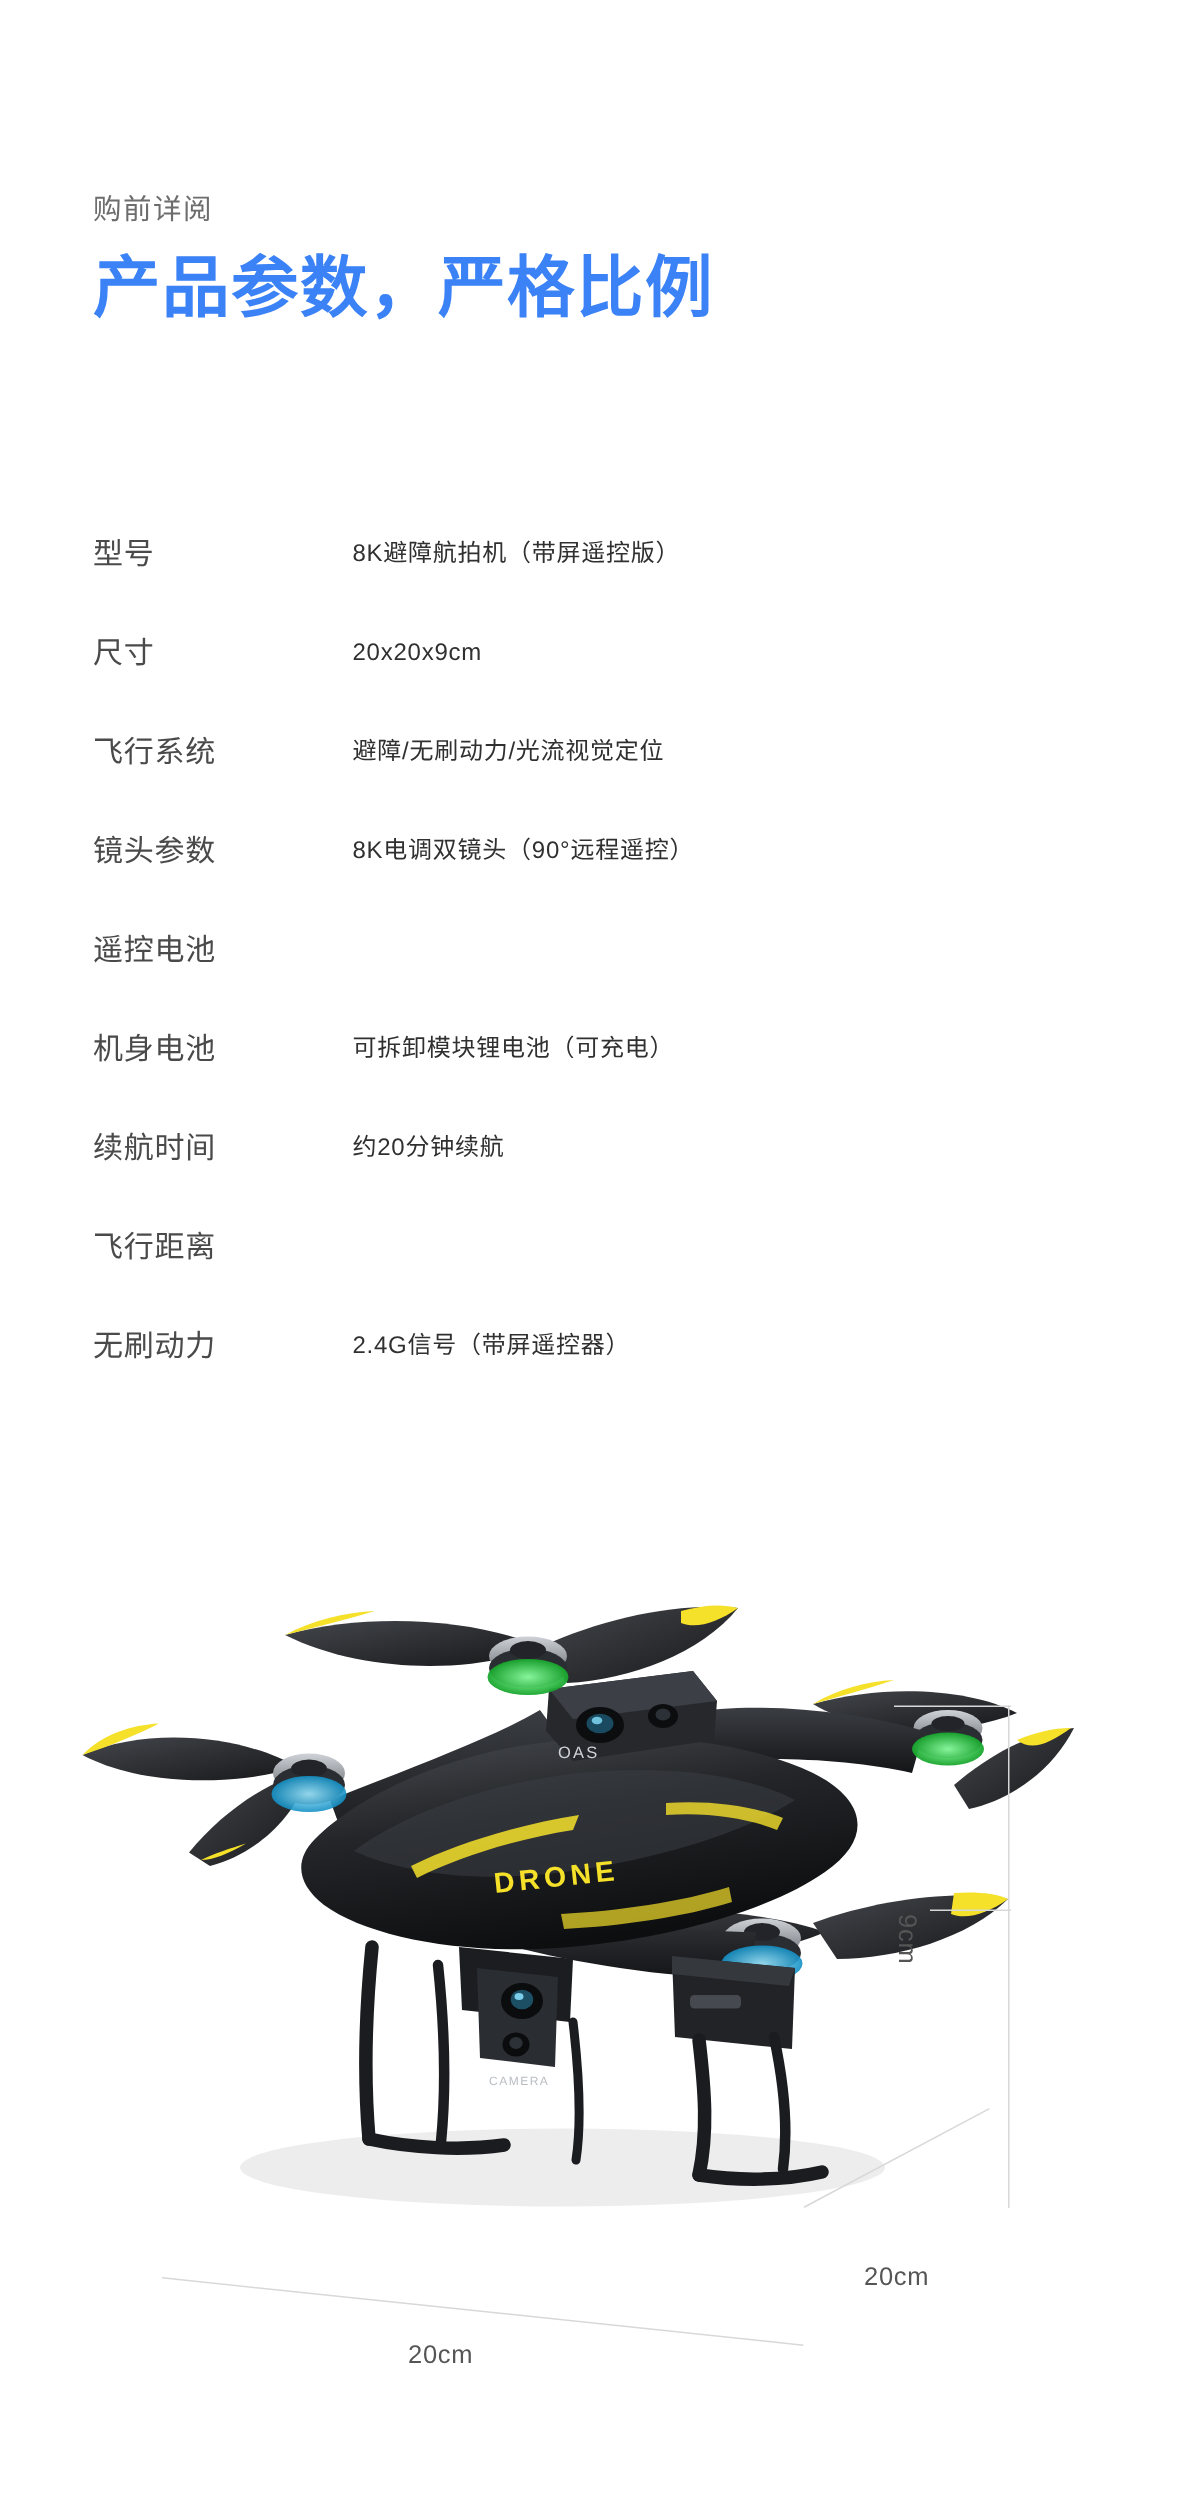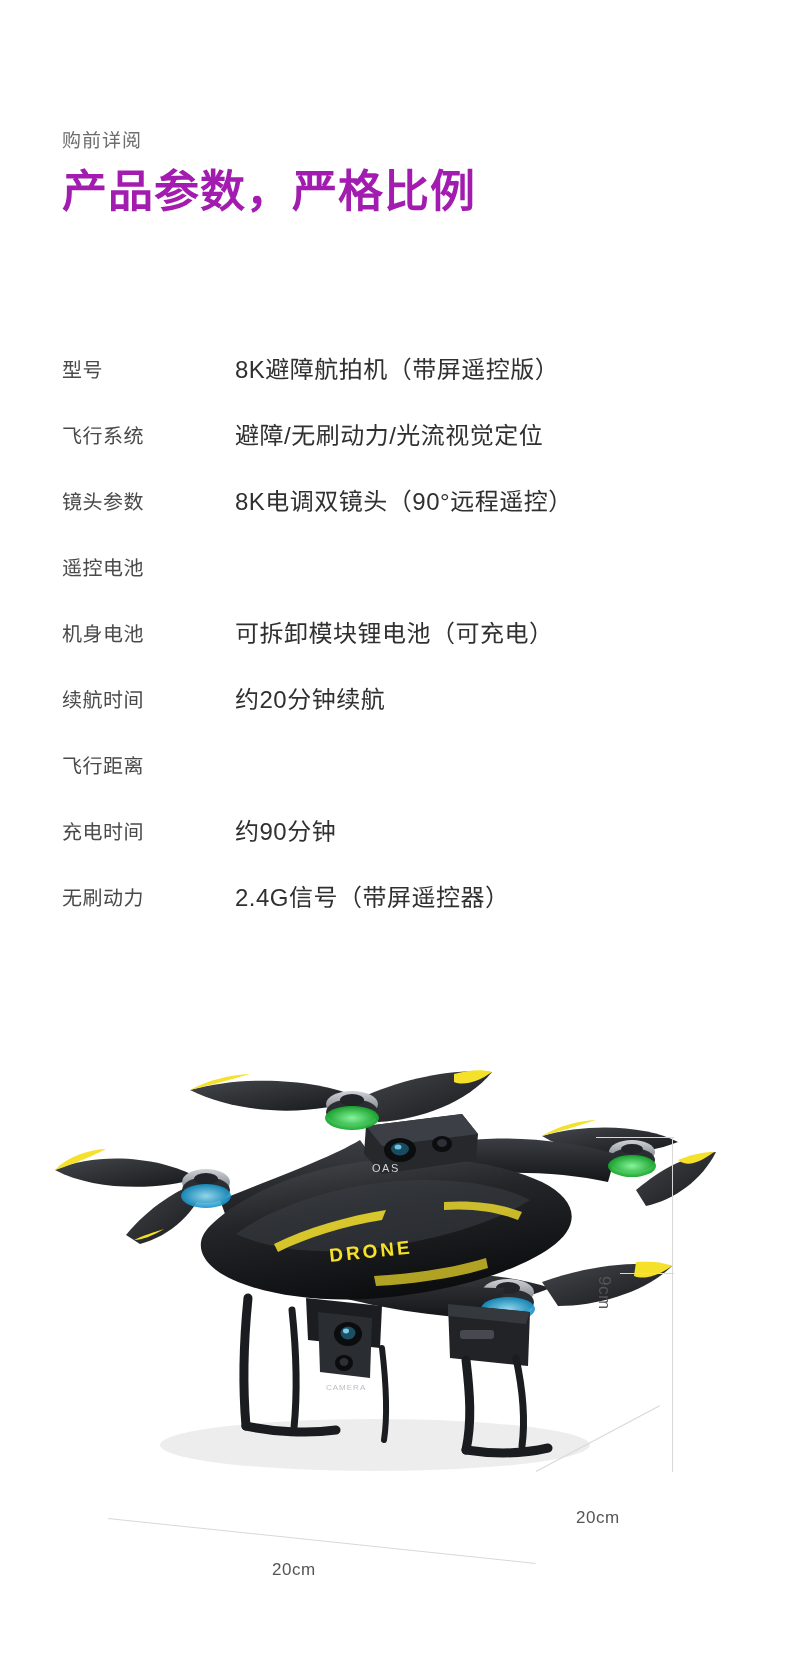--- a/index.html
+++ b/index.html
@@ -34,21 +34,21 @@
     font-size: 19px;
     color: #6d6d6d;
     letter-spacing: 1px;
     line-height: 26px;
     margin: 0 0 10px 0;
     font-weight: 400;
   }
   .headline {
     font-size: 45px;
     font-weight: 700;
-    color: #a21caf;
+    color: #3b82f6;
     letter-spacing: 1px;
     line-height: 56px;
     margin: 0;
     white-space: nowrap;
   }
 
   
   .spec-table {
     position: absolute;
     left: 62px;
@@ -63,21 +63,21 @@
   .spec-label {
     width: 173px;
     flex: 0 0 173px;
     font-size: 20px;
     color: #4a4a4a;
     line-height: 28px;
     letter-spacing: 0.5px;
   }
   .spec-value {
     flex: 1 1 auto;
-    font-size: 24px;
+    font-size: 16px;
     color: #303030;
     line-height: 28px;
     letter-spacing: 0.5px;
   }
 
   
   .product-figure {
     position: absolute;
     left: 0;
     top: 1020px;
@@ -174,20 +174,24 @@
     <h1 class="headline">产品参数，严格比例</h1>
   </div>
 
   <div class="spec-table">
 
     <div class="spec-row">
       <div class="spec-label">型号</div>
       <div class="spec-value">8K避障航拍机（带屏遥控版）</div>
     </div>
 
+    <div class="spec-row">
+      <div class="spec-label">尺寸</div>
+      <div class="spec-value">20x20x9cm</div>
+    </div>
 
     <div class="spec-row">
       <div class="spec-label">飞行系统</div>
       <div class="spec-value">避障/无刷动力/光流视觉定位</div>
     </div>
 
     <div class="spec-row">
       <div class="spec-label">镜头参数</div>
       <div class="spec-value">8K电调双镜头（90°远程遥控）</div>
     </div>
@@ -203,24 +207,20 @@
 
     <div class="spec-row">
       <div class="spec-label">续航时间</div>
       <div class="spec-value">约20分钟续航</div>
     </div>
 
     <div class="spec-row">
       <div class="spec-label">飞行距离</div>
     </div>
 
-    <div class="spec-row">
-      <div class="spec-label">充电时间</div>
-      <div class="spec-value">约90分钟</div>
-    </div>
 
     <div class="spec-row">
       <div class="spec-label">无刷动力</div>
       <div class="spec-value">2.4G信号（带屏遥控器）</div>
     </div>
 
   </div>
 
   <div class="product-figure">
     <div class="photo-stage">

